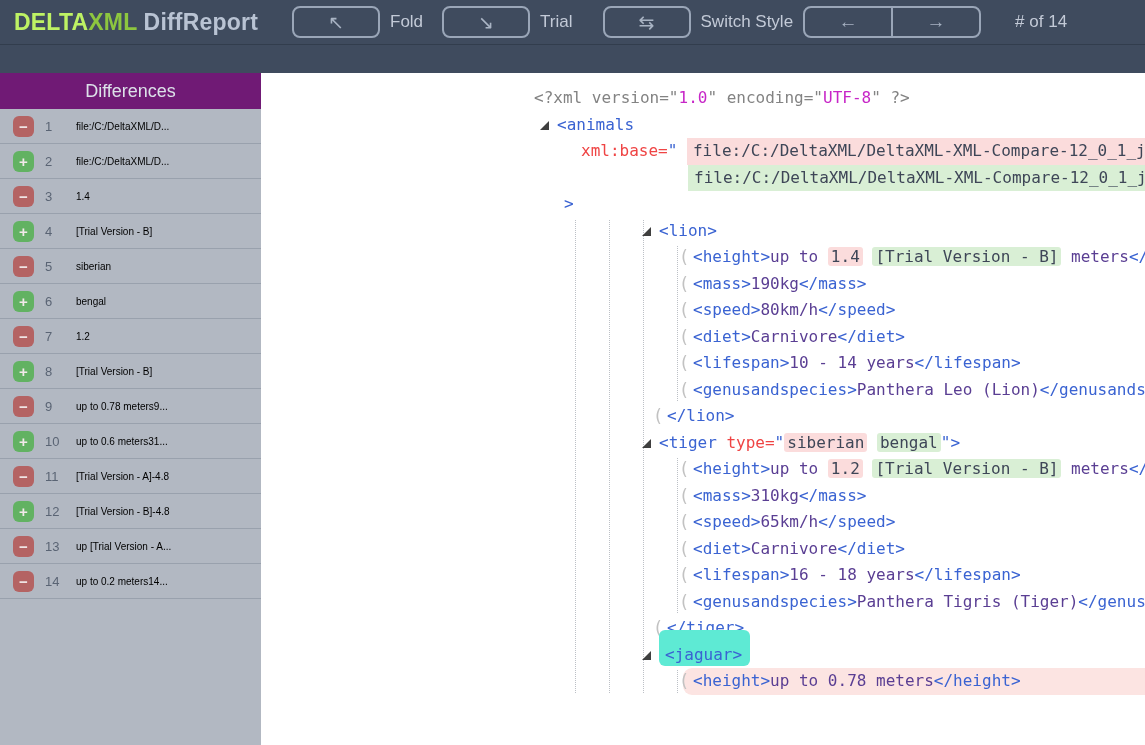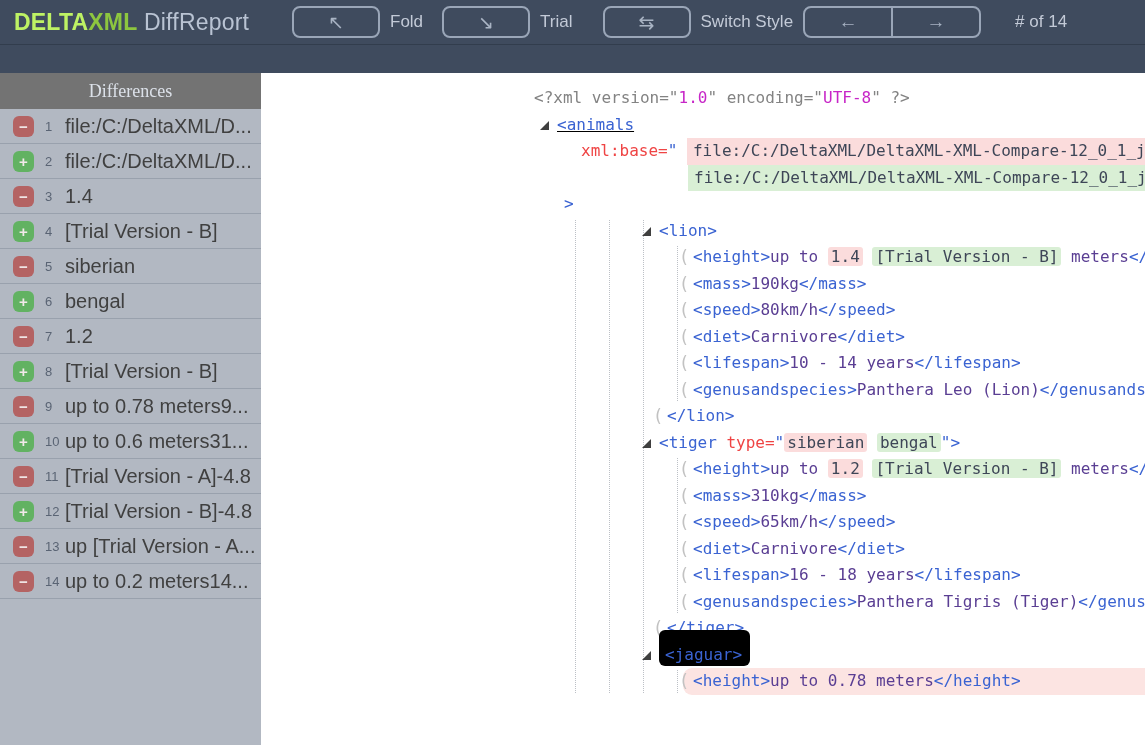--- a/index.html
+++ b/index.html
@@ -4,48 +4,48 @@
 <style>
   * { margin:0; padding:0; box-sizing:border-box; }
   html,body { width:1145px; height:745px; overflow:hidden; background:#fff;
               font-family:"Liberation Sans", sans-serif; }
 
   
   .topbar { height:44px; background:#3f4b5e; display:flex; align-items:center; }
   .logo { margin-left:14px; font-size:23px; letter-spacing:.2px; white-space:nowrap; width:256px; }
   .logo .l1 { color:#bef264; font-weight:700; }
   .logo .l2 { color:#8dc63f; font-weight:700; }
-  .logo .l3 { color:#b9c3d3; font-weight:400; }
+  .logo .l3 { color:#b9c3d3; font-weight:700; }
   .hbtn { height:32px; width:88px; border:2px solid #9aa6b8; border-radius:8px;
           background:transparent; color:#a9b4c4; font-size:19px; line-height:27px;
           display:flex; align-items:center; justify-content:center; cursor:pointer; }
   .hbtn span { color:#a9b4c4; }
   .hlabel { color:#c3cad7; font-size:17px; margin-left:10px; white-space:nowrap; }
   .pair { width:178px; padding:0; display:flex; }
   .pair .cell { flex:1; height:100%; background:transparent; border:none; color:#a9b4c4;
                 font-size:19px; display:flex; align-items:center; justify-content:center; cursor:pointer; }
   .pair .vdiv { width:2px; background:#9aa6b8; height:100%; }
   .counter { color:#c3cad7; font-size:17px; margin-left:34px; white-space:nowrap; }
 
   .subbar { height:29px; background:#3f4b5e; border-top:1px solid #323d4d; }
 
   
   .body { display:flex; height:672px; }
   .sidebar { width:261px; background:#b2b8c2; flex:none; display:flex; flex-direction:column; }
-  .side-title { height:36px; background:#737373; color:#dce1e9; font-size:18px;
-                display:flex; align-items:center; justify-content:center;font-family:Liberation Serif, serif; }
+  .side-title { height:36px; background:#701a75; color:#dce1e9; font-size:18px;
+                display:flex; align-items:center; justify-content:center; }
   .diff-list { flex:1; overflow:hidden; }
   .item { height:35px; display:flex; align-items:center; padding-left:13px;
           border-bottom:1px solid #99a1ad; cursor:pointer; }
   .badge { width:21px; height:21px; border-radius:6px; color:#f2e9e9; font-size:15px; font-weight:700;
            display:flex; align-items:center; justify-content:center; flex:none; }
   .badge.del { background:#b46363; }
   .badge.ins { background:#62b262; }
   .item .num { width:20px; margin-left:11px; font-size:13px; color:#5a6474; flex:none; }
-  .item .txt { font-size:20px; color:#404040; white-space:nowrap; overflow:hidden; }
+  .item .txt { margin-left:11px; font-size:10px; color:#000000; white-space:nowrap; overflow:hidden; }
 
   
   .code { flex:1; background:#ffffff; position:relative; overflow:hidden;
           padding:12px 0 0 296px;
           font-family:"DejaVu Sans Mono", monospace; font-size:16px; }
   .line { position:relative; height:26.5px; line-height:26.5px; white-space:pre; }
   .kids { position:relative; padding-left:34px; }
   .kids::before { content:""; position:absolute; left:18px; top:2px; bottom:2px;
                   border-left:1px dotted #bcc0c6; }
   .tri { position:absolute; top:9px; width:0; height:0;
@@ -53,21 +53,21 @@
   .arc { position:absolute; top:0; color:#c2c2c2; font-size:17px; line-height:26.5px; }
   .s-pl  { color:#838383; }
   .s-pi  { color:#c726c7; }
   .s-tag { color:#3a63d2; }
   .s-attr{ color:#ef4444; }
   .s-txt { color:#5a3e93; }
   .s-hlp { background:#fbdcdc; padding:0 3px; border-radius:3px; color:#3e4657; }
   .s-hlg { background:#d9efd5; padding:0 3px; border-radius:3px; color:#3e4657; }
   .s-hlpw{ display:inline-block; background:#fbdcdc; padding:0 6px; height:26.5px; color:#3e4657; }
   .s-hlgw{ display:inline-block; background:#d9efd5; padding:0 6px; height:26.5px; color:#3e4657; }
-  .s-tagp{ background:#000000; padding:15px 8px 2px 6px; border-radius:6px; color:#3a63d2; }
+  .s-tagp{ background:#5eead4; padding:15px 8px 2px 6px; border-radius:6px; color:#3a63d2; }
   .bgfull{ background:#fce4e2; border-radius:9px 0 0 9px; }
 </style>
 </head>
 <body>
 
 <div class="topbar">
   <div class="logo">
     <span class="l1">DELTA</span><span class="l2">XML</span><span class="l3"> DiffReport</span>
   </div>
   <button class="hbtn" style="margin-left:22px">
@@ -166,21 +166,21 @@
         </div>
         <div class="item">
           <span class="badge del">−</span>
           <span class="num">14</span>
           <span class="txt">up to 0.2 meters14...</span>
         </div>
       </div>
   </aside>
   <main class="code">
       <div class="line" style="margin-left: -23px;"><span class="s-pl">&lt;?xml version="</span><span class="s-pi">1.0</span><span class="s-pl">" encoding="</span><span class="s-pi">UTF-8</span><span class="s-pl">" ?&gt;</span></div>
-      <div class="line" style="padding-left: 0px; text-decoration: underline;"><span class="tri" style="left: -17px;"></span><span class="s-tag">&lt;animals</span></div>
+      <div class="line" style="padding-left: 0px;"><span class="tri" style="left: -17px;"></span><span class="s-tag">&lt;animals</span></div>
       <div class="line" style="padding-left: 24px;"><span class="s-attr">xml:base=</span><span class="s-tag">"</span><span class="s-txt"> </span><span class="s-hlpw">file:/C:/DeltaXML/DeltaXML-XML-Compare-12_0_1_j/samples/Animals2.xml</span></div>
       <div class="line" style="padding-left: 131px;"><span class="s-hlgw">file:/C:/DeltaXML/DeltaXML-XML-Compare-12_0_1_j/samples/Animals3.xml</span></div>
       <div class="line" style="padding-left: 7px;"><span class="s-tag">&gt;</span></div>
       <div class="kids">
         <div class="kids">
           <div class="kids">
             <div class="line" style="padding-left: 0px;"><span class="tri" style="left: -17px;"></span><span class="s-tag">&lt;lion&gt;</span></div>
             <div class="kids">
               <div class="line" style="padding-left: 0px;"><span class="arc" style="left: -14px;">(</span><span class="s-tag">&lt;height&gt;</span><span class="s-txt">up to </span><span class="s-hlp">1.4</span><span class="s-txt"> </span><span class="s-hlg">[Trial Version - B]</span><span class="s-txt"> meters</span><span class="s-tag">&lt;/height&gt;</span></div>
               <div class="line" style="padding-left: 0px;"><span class="arc" style="left: -14px;">(</span><span class="s-tag">&lt;mass&gt;</span><span class="s-txt">190kg</span><span class="s-tag">&lt;/mass&gt;</span></div>

